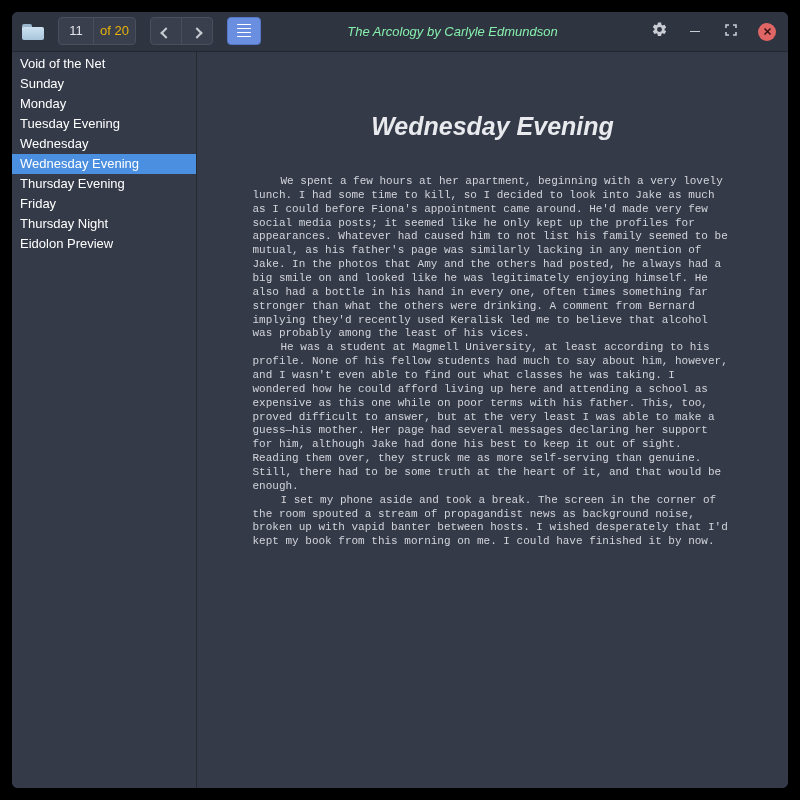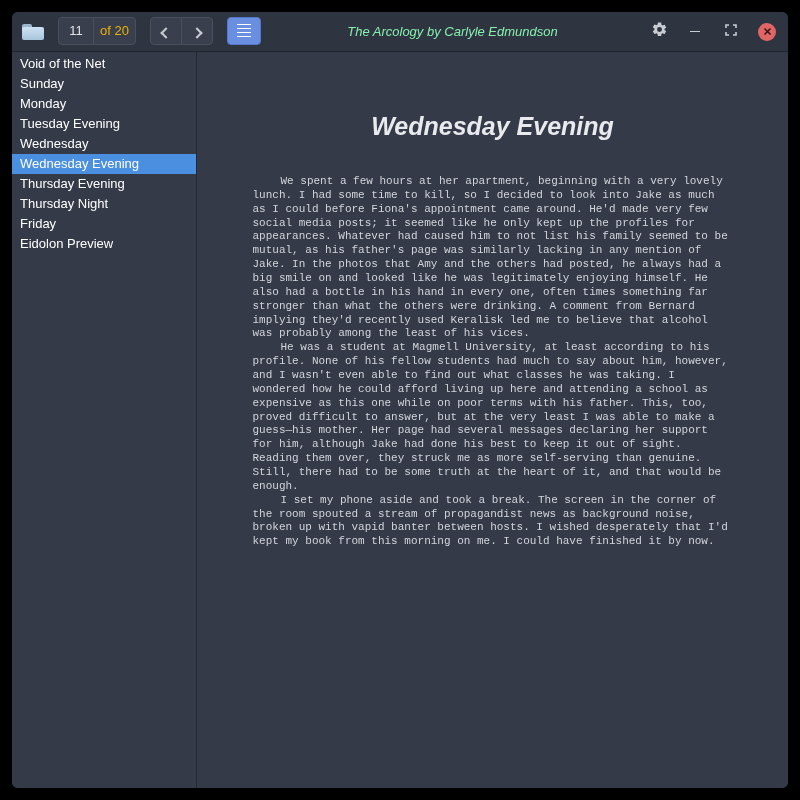--- a/index.html
+++ b/index.html
@@ -307,22 +307,22 @@
 
   <div class="content">
     <div class="sidebar" id="sidebar">
         <div class="sb-item">Void of the Net</div>
         <div class="sb-item">Sunday</div>
         <div class="sb-item">Monday</div>
         <div class="sb-item">Tuesday Evening</div>
         <div class="sb-item">Wednesday</div>
         <div class="sb-item selected">Wednesday Evening</div>
         <div class="sb-item">Thursday Evening</div>
+        <div class="sb-item">Friday</div>
         <div class="sb-item">Thursday Night</div>
-        <div class="sb-item">Friday</div>
         <div class="sb-item">Eidolon Preview</div>
       </div>
 
     <div class="main">
       <div class="doc-scroll">
         <div class="page">
           <h2 class="chapter-title">Wednesday Evening</h2>
           <div id="paras">
               <p class="para">We spent a few hours at her apartment, beginning with a very lovely lunch. I had some time to kill, so I decided to look into Jake as much as I could before Fiona's appointment came around. He'd made very few social media posts; it seemed like he only kept up the profiles for appearances. Whatever had caused him to not list his family seemed to be mutual, as his father's page was similarly lacking in any mention of Jake. In the photos that Amy and the others had posted, he always had a big smile on and looked like he was legitimately enjoying himself. He also had a bottle in his hand in every one, often times something far stronger than what the others were drinking. A comment from Bernard implying they'd recently used Keralisk led me to believe that alcohol was probably among the least of his vices.</p>
               <p class="para">He was a student at Magmell University, at least according to his profile. None of his fellow students had much to say about him, however, and I wasn't even able to find out what classes he was taking. I wondered how he could afford living up here and attending a school as expensive as this one while on poor terms with his father. This, too, proved difficult to answer, but at the very least I was able to make a guess—his mother. Her page had several messages declaring her support for him, although Jake had done his best to keep it out of sight. Reading them over, they struck me as more self-serving than genuine. Still, there had to be some truth at the heart of it, and that would be enough.</p>

